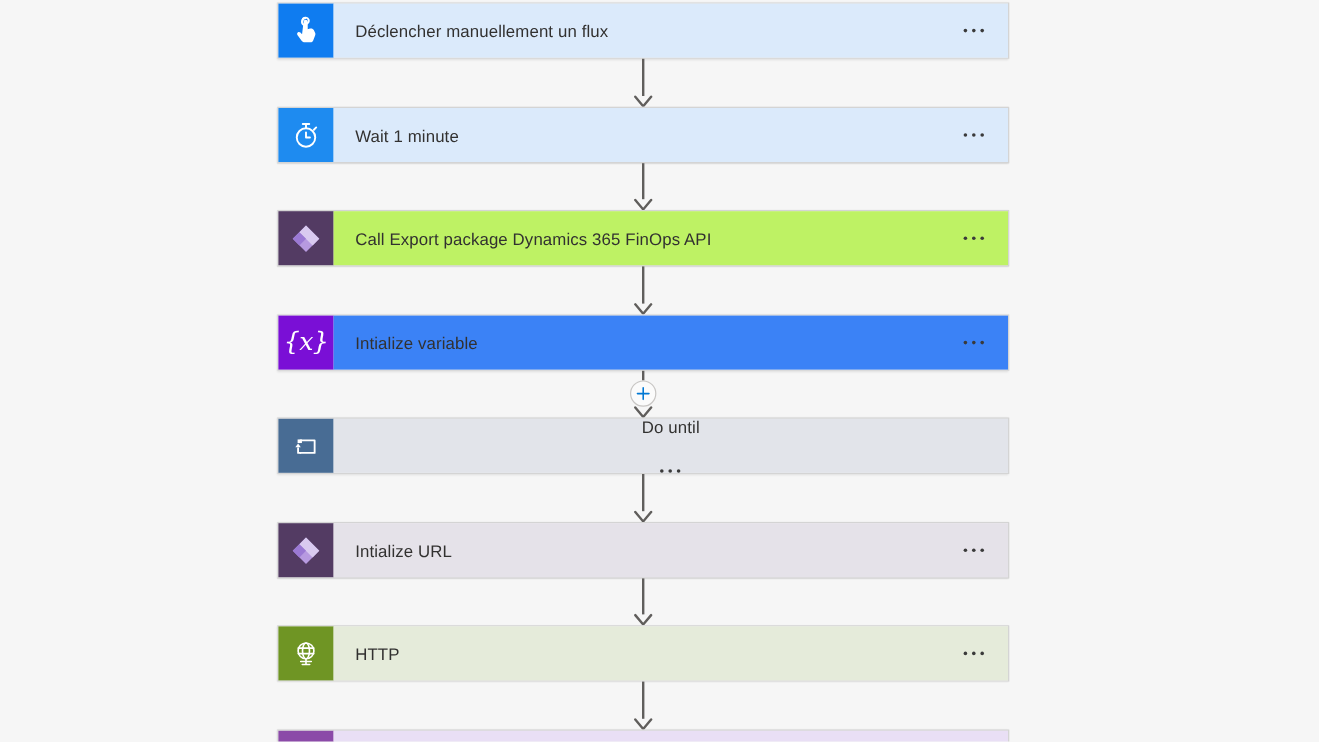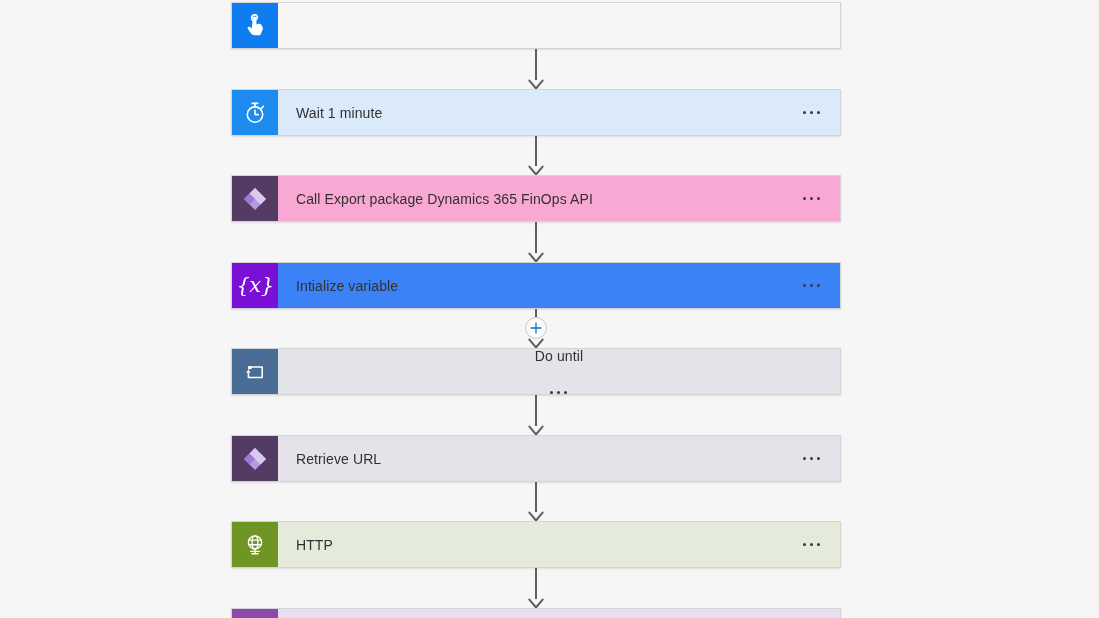--- a/index.html
+++ b/index.html
@@ -119,20 +119,28 @@
     <div class="node" style="top: 2px; left: 231px; width: 610px;">
       <div class="node-icon" style="background: rgb(15, 124, 240);">
         <svg width="26" height="26" viewBox="0 0 26 26">
       <g fill="none" stroke="#ffffff" stroke-width="1.6" stroke-linecap="round" stroke-linejoin="round">
         <path d="M10.1 4.3a2.6 2.6 0 1 1 3.9 2.25"></path>
       </g>
       <path d="M11.0 5.1c0-0.95 0.78-1.72 1.72-1.72s1.72 0.77 1.72 1.72v6.3l1.9-0.55c1.35-0.4 2.6 0.2 3.15 1.25l1.0 1.95c0.45 0.9 0.45 1.7 0.1 2.6l-1.6 4.0c-0.4 1.0-1.3 1.6-2.4 1.6h-4.6c-1.0 0-1.85-0.4-2.5-1.15L6.0 16.3c-0.6-0.7-0.55-1.75 0.15-2.3c0.65-0.52 1.6-0.45 2.2 0.15l1.35 1.35z" fill="#ffffff"></path>
       <path d="M12.72 2.0a3.1 3.1 0 0 0-1.6 5.75" fill="none" stroke="#ffffff" stroke-width="1.5" stroke-linecap="round"></path>
     </svg>
       </div>
+      <div class="node-body" style="background: rgb(219, 234, 251);">
+        <span class="node-title">Déclencher manuellement un flux</span>
+        <div class="node-ellipsis">
+          <i></i>
+          <i></i>
+          <i></i>
+        </div>
+      </div>
     </div>
     <div class="connector" style="top: 49px; height: 31px;"></div>
     <div class="arrowhead" style="left: 526px; top: 77px;">
       <svg width="20" height="12" viewBox="0 0 20 12">
         <path d="M10 11.5 L3.4 3.6 M10 11.5 L16.6 3.6" stroke="#605e5c" stroke-width="2" fill="none" stroke-linecap="round"></path>
       </svg>
     </div>
     <div class="node" style="top: 89px; left: 231px; width: 610px;">
       <div class="node-icon" style="background: rgb(30, 139, 240);">
         <svg width="26" height="26" viewBox="0 0 26 26">
@@ -163,21 +171,21 @@
     <div class="node" style="top: 175px; left: 231px; width: 610px;">
       <div class="node-icon" style="background: rgb(83, 59, 99);">
         <svg width="28" height="28" viewBox="0 0 28 28">
       <g transform="translate(14,14) rotate(45) translate(-14,-14)">
         <rect x="6.2" y="6.2" width="15.6" height="15.6" fill="#b79ae0"></rect>
         <rect x="6.2" y="6.2" width="15.6" height="7.8" fill="#d9caf0"></rect>
         <rect x="6.2" y="14.0" width="7.8" height="7.8" fill="#9b79d4"></rect>
       </g>
     </svg>
       </div>
-      <div class="node-body" style="background: #f9a8d4;">
+      <div class="node-body" style="background: #bef264;">
         <span class="node-title">Call Export package Dynamics 365 FinOps API</span>
         <div class="node-ellipsis">
           <i></i>
           <i></i>
           <i></i>
         </div>
       </div>
     </div>
     <div class="connector" style="top: 222px; height: 31px;"></div>
     <div class="arrowhead" style="left: 526px; top: 250px;">
@@ -240,21 +248,21 @@
       <div class="node-icon" style="background: rgb(83, 59, 99);">
         <svg width="28" height="28" viewBox="0 0 28 28">
       <g transform="translate(14,14) rotate(45) translate(-14,-14)">
         <rect x="6.2" y="6.2" width="15.6" height="15.6" fill="#b79ae0"></rect>
         <rect x="6.2" y="6.2" width="15.6" height="7.8" fill="#d9caf0"></rect>
         <rect x="6.2" y="14.0" width="7.8" height="7.8" fill="#9b79d4"></rect>
       </g>
     </svg>
       </div>
       <div class="node-body" style="background: rgb(229, 226, 233);">
-        <span class="node-title">Retrieve URL</span>
+        <span class="node-title">Intialize URL</span>
         <div class="node-ellipsis">
           <i></i>
           <i></i>
           <i></i>
         </div>
       </div>
     </div>
     <div class="connector" style="top: 482px; height: 30px;"></div>
     <div class="arrowhead" style="left: 526px; top: 509px;">
       <svg width="20" height="12" viewBox="0 0 20 12">

